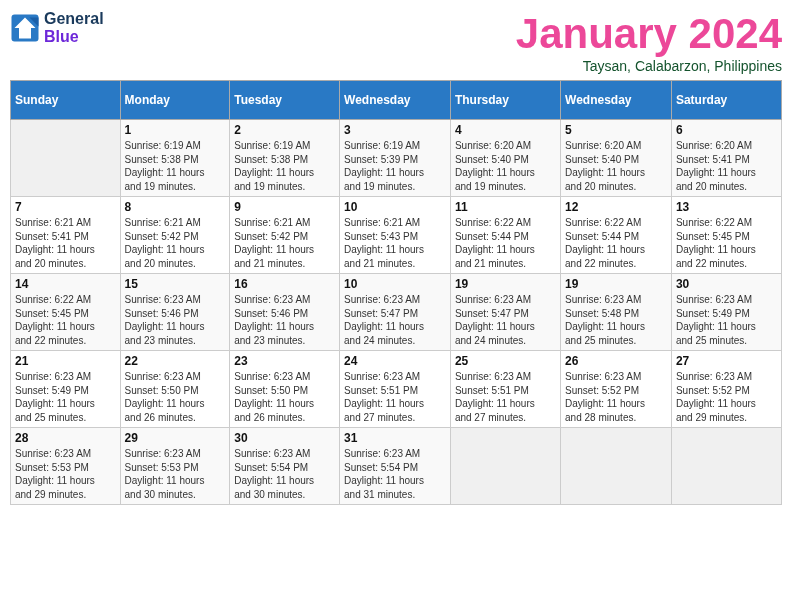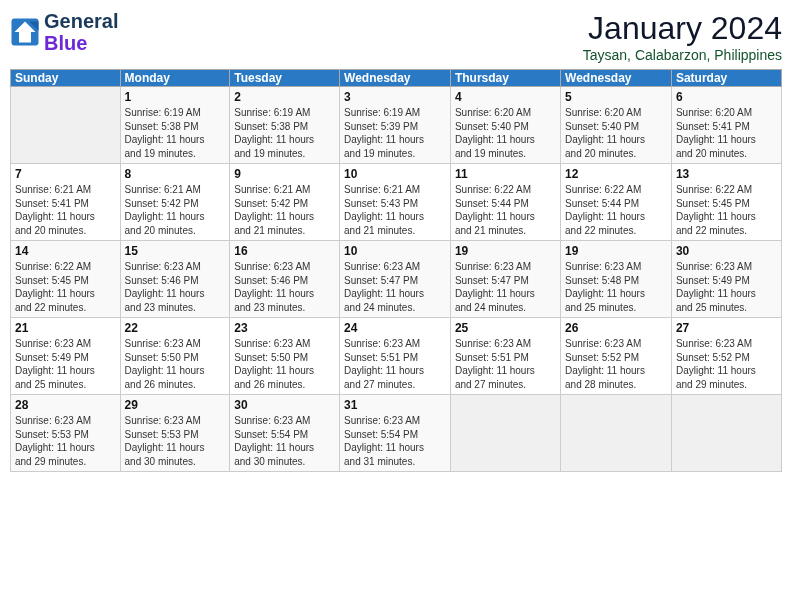--- a/index.html
+++ b/index.html
@@ -15,51 +15,51 @@
       justify-content: space-between;
       align-items: flex-start;
       margin-bottom: 6px;
     }
     .logo {
       display: flex;
       align-items: center;
       gap: 4px;
     }
     .logo-text {
-      font-size: 20px;
+      font-size: 16px;
       font-weight: bold;
       color: #1a3a5c;
       line-height: 1.1;
     }
     .logo-blue { color: #6d28d9; }
     .logo-icon {
       width: 30px;
       height: 30px;
     }
     .title-block {
       text-align: right;
     }
     .main-title {
-      font-size: 32px;
-      font-weight: normal;
-      color: #0f172a;
+      font-size: 42px;
+      font-weight: bold;
+      color: #ec4899;
     }
     .subtitle {
       font-size: 14px;
       color: #14532d;
     }
     .calendar {
       width: 100%;
       border-collapse: collapse;
       font-size: 11px;
     }
     .calendar thead tr th {
       background: #2979c5;
       color: #fff;
-      padding: 1px 4px;
+      padding: 12px 4px;
       text-align: left;
       font-size: 12px;
       border: 1px solid #aaa;
     }
     .calendar tbody tr td {
       vertical-align: top;
       border: 1px solid #ccc;
       padding: 3px 4px;
       width: 113px;
       min-height: 80px;

